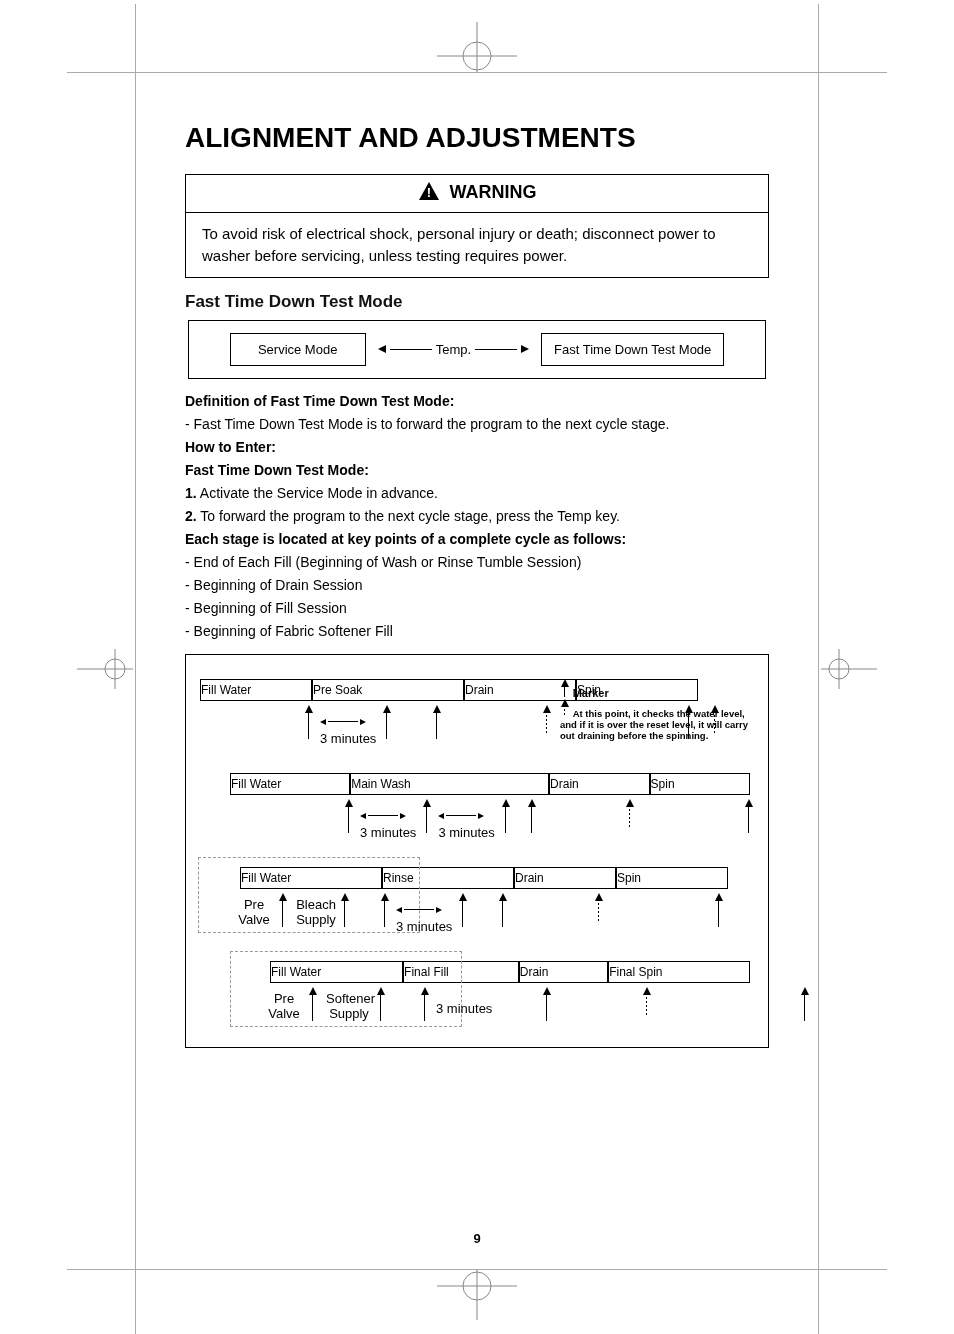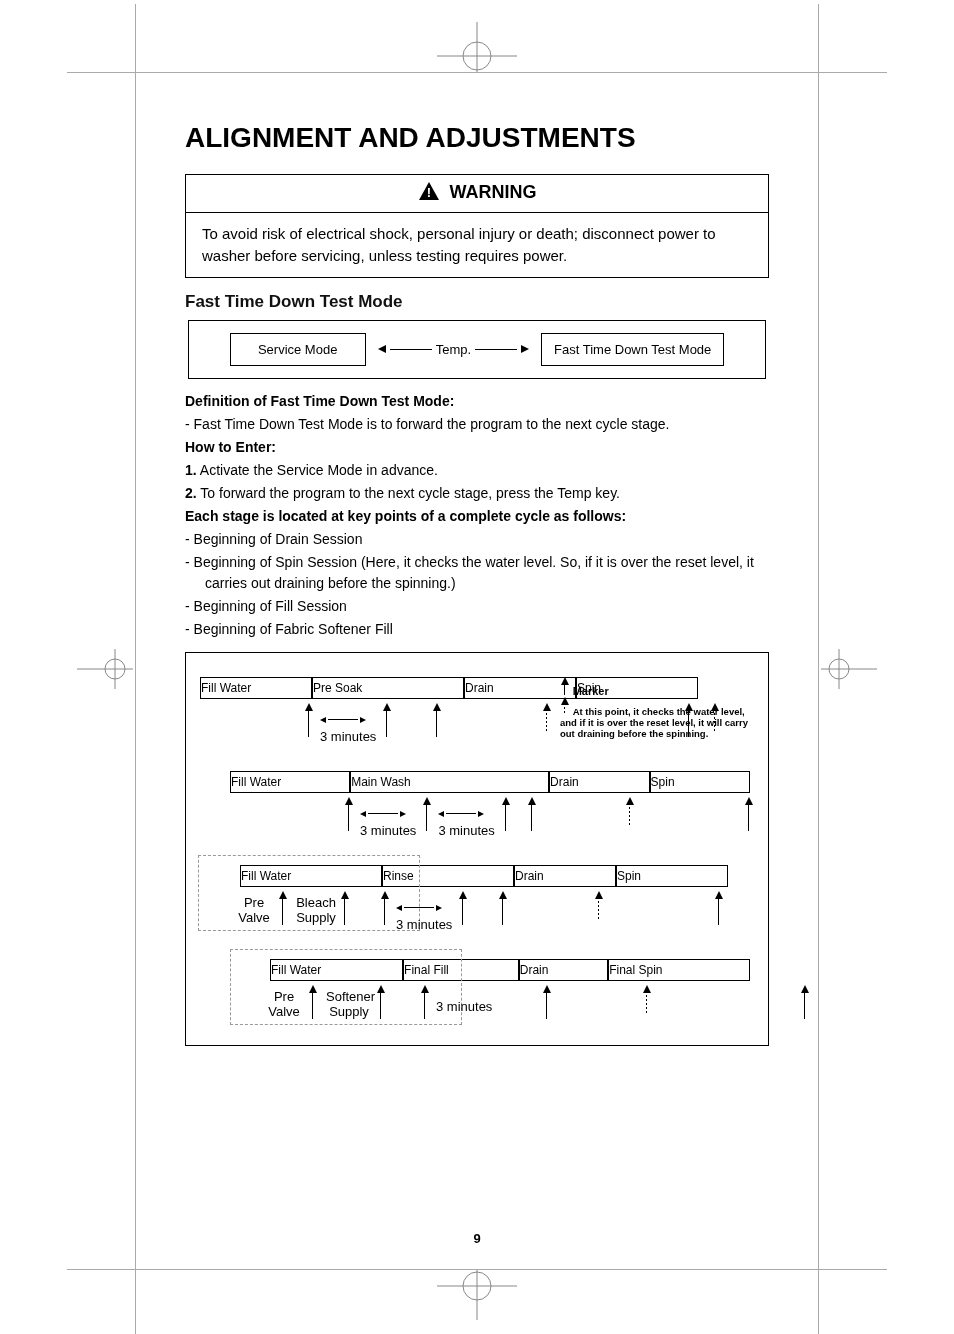--- a/index.html
+++ b/index.html
@@ -115,25 +115,26 @@
             <span class="ar"></span>
         </div>
         <div class="mode-cell">Fast Time Down Test Mode</div>
       </div>
     </div>
 
     <div class="body-text">
       <p class="b">Definition of Fast Time Down Test Mode:</p>
       <p class="li">-   Fast Time Down Test Mode is to forward the program to the next cycle stage.</p>
       <p class="b">How to Enter:</p>
+      <p class="b">Fast Time Down Test Mode:</p>
       <p><span class="b">1.</span><span> Activate the Service Mode in advance.</span></p>
       <p><span class="b">2.</span><span> To forward the program to the next cycle stage, press the Temp key.</span></p>
       <p class="b">Each stage is located at key points of a complete cycle as follows:</p>
+      <p class="li">-   End of Each Fill (Beginning of Wash or Rinse Tumble Session)</p>
       <p class="li">-   Beginning of Drain Session</p>
-      <p class="li">-   Beginning of Spin Session (Here, it checks the water level. So, if it is over the reset level, it carries out draining before the spinning.)</p>
       <p class="li">-   Beginning of Fill Session</p>
       <p class="li">-   Beginning of Fabric Softener Fill</p>
     </div>
 
     <div class="diagram">
       <div class="drow">
         <div class="marker-col">
           <span class="up" style="height:18px"></span> <span class="mk">Marker</span><br>
           <span class="up dash" style="height:18px"></span> <span style="font-weight:800">At this point, it checks the water level, and if it is over the reset level, it will carry out draining before the spinning.</span>
         </div>

